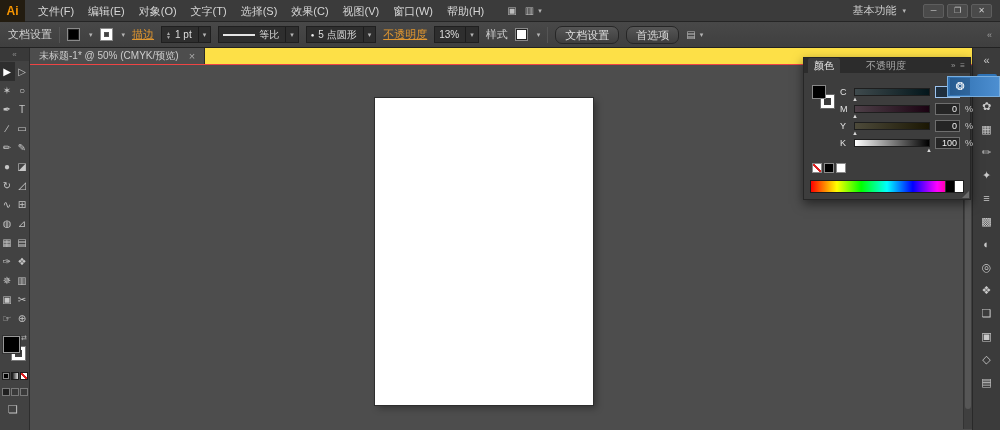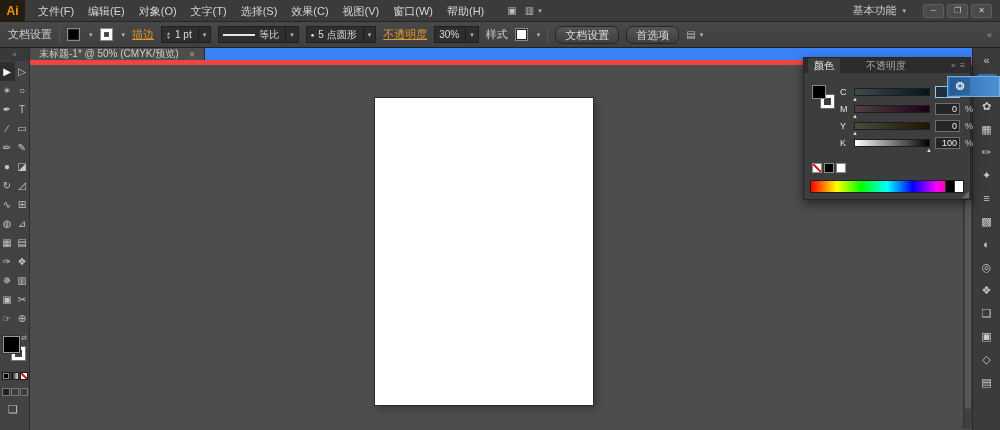--- a/index.html
+++ b/index.html
@@ -47,21 +47,21 @@
   .mini { width:8px; height:8px; border:1px solid #1d1d1d; }
   .mini.color { background:#000; box-shadow:inset 0 0 0 1px #888; }
   .mini.grad { background:linear-gradient(90deg,#111,#ddd); }
   .mini.none { background:linear-gradient(45deg,#fff 40%,#d22 40%,#d22 60%,#fff 60%); }
   .tb-modes { position:absolute; top:340px; left:2px; display:flex; gap:1px; }
   .mode { width:8px; height:8px; border:1px solid #787878; background:#3a3a3a; }
   .mode.active { background:#202020; }
   .tb-screen { position:absolute; top:355px; left:8px; color:#c0c0c0; font-size:11px; }
 
   
-  .tabbar { position:absolute; top:48px; left:30px; right:12px; height:17px; background:#3b82f6; border-bottom:5px solid #ef4444; display:flex; z-index:10; }
+  .tabbar { position:absolute; top:48px; left:30px; right:12px; height:17px; background:#fde047; border-bottom:1px solid #ef4444; display:flex; z-index:10; }
   .doc-tab { background:#4d4d4d; border-right:1px solid #282828; display:flex; align-items:center; gap:10px; padding:0 9px; font-size:10px; color:#ccc; }
   .tab-close { color:#a8a8a8; font-size:11px; cursor:pointer; }
   .canvas { position:absolute; top:65px; left:30px; right:28px; bottom:0; background:#4d4d4d; z-index:1; }
   .artboard { position:absolute; top:98px; left:375px; width:218px; height:307px; background:#fff; outline:1px solid #2e2e2e; box-shadow:3px 3px 7px rgba(0,0,0,.35); z-index:2; }
   .vscroll { position:absolute; top:66px; right:28px; width:9px; bottom:1px; background:#3f3f3f; border-left:1px solid #333; z-index:5; }
   .vthumb { position:absolute; top:2px; left:1px; right:1px; height:94%; background:#565656; border-radius:4px; }
 
   
   .dock { position:absolute; top:48px; right:0; width:28px; bottom:0; background:#3b3b3b; border-left:1px solid #292929; z-index:20; display:flex; flex-direction:column; align-items:center; }
   .dock-icons { display:flex; flex-direction:column; align-items:center; gap:5px; padding-top:3px; }
@@ -155,21 +155,21 @@
     <span>等比</span>
     <span class="caret">▾</span>
   </span>
   <span class="combo">
     <span class="dotpreview">●</span>
     <span>5 点圆形</span>
     <span class="caret">▾</span>
   </span>
   <span class="cb-link">不透明度</span>
   <span class="combo">
-    <span>30%</span>
+    <span>13%</span>
     <span class="caret">▾</span>
   </span>
   <span>样式</span>
   <span class="swatch white"></span>
     <span class="caret">▾</span>
   <span class="vsep"></span>
   <button class="cbtn">文档设置</button>
   <button class="cbtn">首选项</button>
   <span class="mbtn">
       <span>▤</span>

